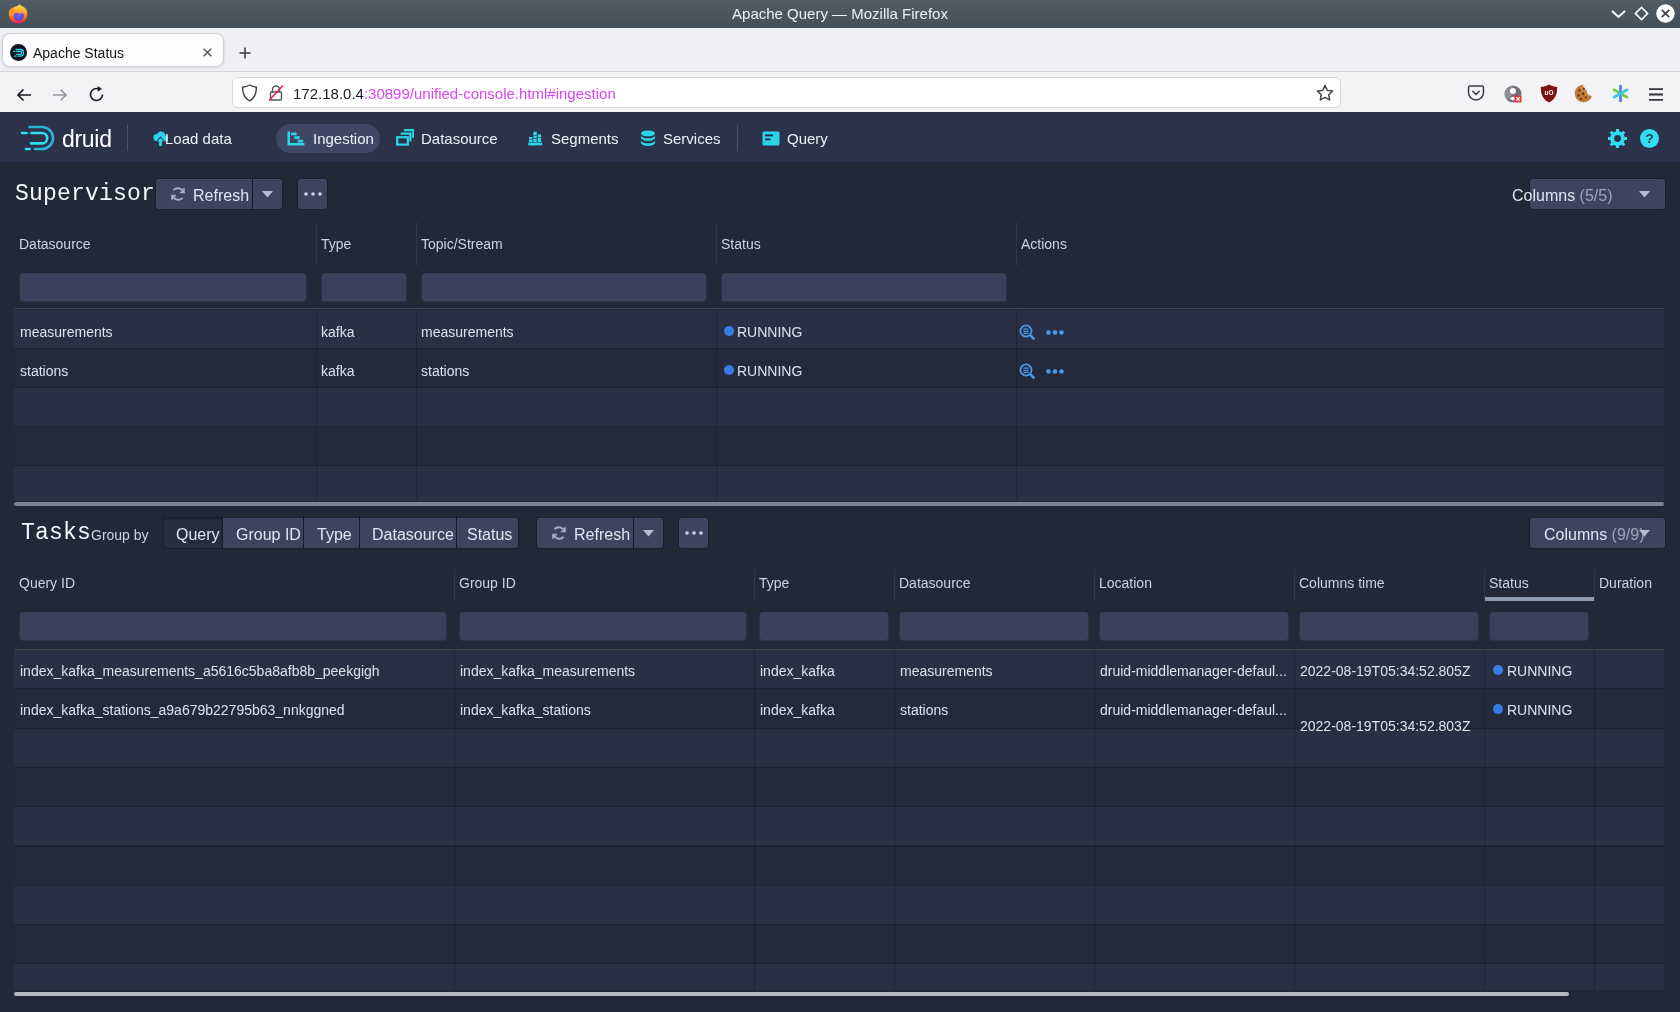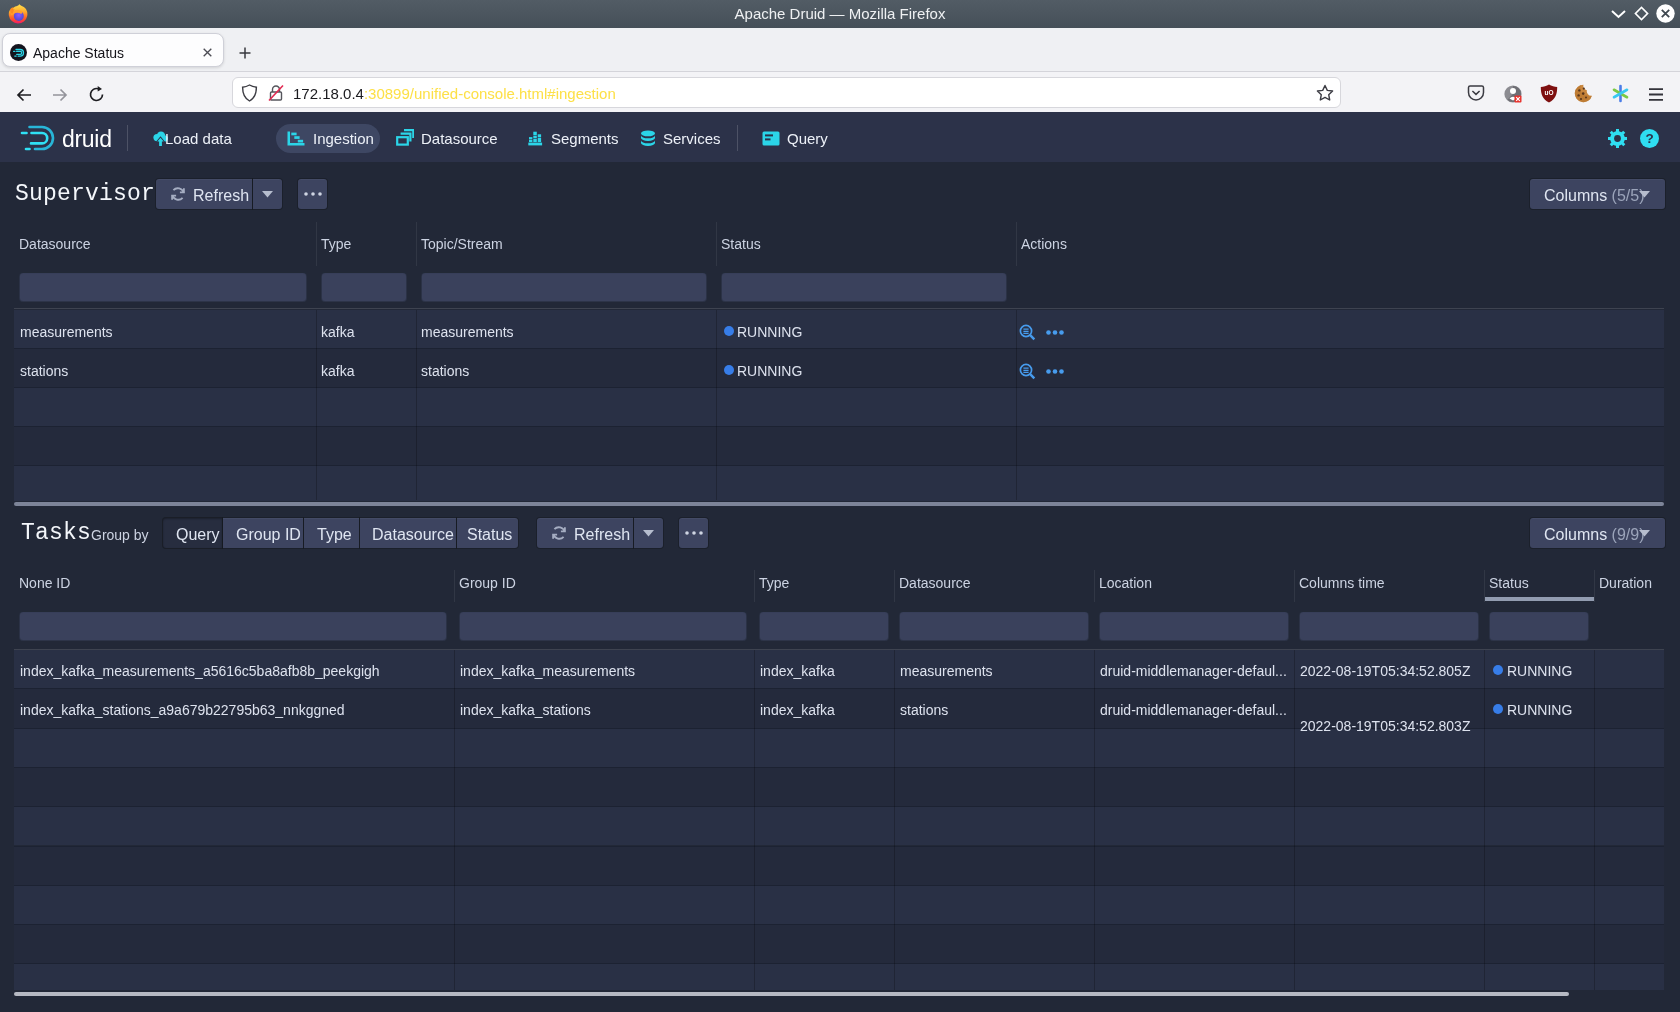--- a/index.html
+++ b/index.html
@@ -10,21 +10,21 @@
 
 #titlebar { left:0; top:0; width:1680px; height:28px; background:linear-gradient(#525c65,#454f58); }
 #fftitle { left:0; top:0; width:1680px; height:28px; line-height:28px; text-align:center; color:#eef0f2; font-size:15px; }
 #tabbar { left:0; top:28px; width:1680px; height:43px; background:#eff0f3; }
 #tab { left:2px; top:33px; width:222px; height:34px; background:#fdfdfe; border:1px solid #cfd0d8; border-radius:8px; box-shadow:0 1px 3px rgba(0,0,0,.12); }
 #tabtitle { left:33px; top:45px; font-size:14px; color:#15141a; }
 #toolbar { left:0; top:71px; width:1680px; height:41px; background:#f3f3f6; border-top:1px solid #d4d4da; }
 #urlbar { left:232px; top:77px; width:1109px; height:31px; background:#ffffff; border:1px solid #d7d7dc; border-radius:6px; }
 .urltext { top:85px; font-size:15px; }
 #urlmain { left:293px; color:#1b1b1f; }
-#urldim { color:#fde047; }
+#urldim { color:#d946ef; }
 
 
 #druidnav { left:0; top:112px; width:1680px; height:50px; background:#2c3249; }
 .navtext { font-size:15px; color:#edf1f8; top:130px; }
 #pill { left:276px; top:124px; width:104px; height:29px; border-radius:15px; background:#3e4763; }
 #logoword { left:62px; top:126px; font-size:23px; letter-spacing:-0.3px; color:#ffffff; }
 .navsep { width:1px; height:26px; top:125px; background:rgba(255,255,255,0.16); }
 
 
 .h2 { font-size:23px; font-weight:400; color:#f4f7fb; letter-spacing:0.2px;font-family:Liberation Mono, monospace; }
@@ -40,21 +40,21 @@
 .rowline { height:1px; background:#1c2232; }
 .vline { width:1px; background:rgba(0,0,0,0.22); }
 .vlineh { width:1px; background:rgba(255,255,255,0.07); }
 .dot { width:10px; height:10px; border-radius:50%; background:#377de8; }
 .scrollbar { height:4px; border-radius:2px; background:#8f96a8; }
 </style>
 </head>
 <body>
 
 <div id="titlebar" class="abs"></div>
-<div id="fftitle" class="abs">Apache Druid — Mozilla Firefox</div>
+<div id="fftitle" class="abs">Apache Query — Mozilla Firefox</div>
 <svg class="abs" style="left:8px;top:3px" width="21" height="22" viewBox="0 0 21 22">
   <defs>
     <linearGradient id="ffg" x1="0.5" y1="0" x2="0.5" y2="1">
       <stop offset="0%" stop-color="#ffe14d"></stop>
         <stop offset="40%" stop-color="#ffaa2c"></stop>
         <stop offset="78%" stop-color="#ff5226"></stop>
         <stop offset="100%" stop-color="#f5156c"></stop>
     </linearGradient>
     <radialGradient id="ffp" cx="50%" cy="40%" r="65%">
       <stop offset="0%" stop-color="#8d5bff"></stop>
@@ -236,21 +236,21 @@
 <svg class="abs" style="left:261px;top:190px" width="13" height="8" viewBox="0 0 13 8">
     <path d="M1 1 H12 L6.5 7.4 Z" fill="#b6bdce"></path>
   </svg>
 <div class="abs btn" style="left:298px;top:179px;width:29px;height:30px"></div>
 <svg class="abs" style="left:304px;top:192px" width="18" height="4" viewBox="0 0 18 4">
     <circle cx="2" cy="2" r="1.8" fill="#cfd5e2"></circle>
     <circle cx="9" cy="2" r="1.8" fill="#cfd5e2"></circle>
     <circle cx="16" cy="2" r="1.8" fill="#cfd5e2"></circle>
   </svg>
 <div class="abs btn" style="left:1530px;top:179px;width:135px;height:30px"></div>
-<span class="abs btntext" style="left:1544px;top:187px">Columns <span class="muted">(5/5)</span></span>
+<span class="abs btntext" style="left:1512px;top:187px">Columns <span class="muted">(5/5)</span></span>
 <svg class="abs" style="left:1638px;top:190px" width="13" height="8" viewBox="0 0 13 8">
     <path d="M1 1 H12 L6.5 7.4 Z" fill="#b6bdce"></path>
   </svg>
 
 <span class="abs hlabel" style="left:19px;top:236px">Datasource</span>
 <span class="abs hlabel" style="left:321px;top:236px">Type</span>
 <span class="abs hlabel" style="left:421px;top:236px">Topic/Stream</span>
 <span class="abs hlabel" style="left:721px;top:236px">Status</span>
 <span class="abs hlabel" style="left:1021px;top:236px">Actions</span>
 <div class="abs vlineh" style="left:316px;top:222px;height:44px"></div>
@@ -336,21 +336,21 @@
     <circle cx="2" cy="2" r="1.8" fill="#cfd5e2"></circle>
     <circle cx="9" cy="2" r="1.8" fill="#cfd5e2"></circle>
     <circle cx="16" cy="2" r="1.8" fill="#cfd5e2"></circle>
   </svg>
 <div class="abs btn" style="left:1530px;top:518px;width:135px;height:30px"></div>
 <span class="abs btntext" style="left:1544px;top:526px">Columns <span class="muted">(9/9)</span></span>
 <svg class="abs" style="left:1638px;top:529px" width="13" height="8" viewBox="0 0 13 8">
     <path d="M1 1 H12 L6.5 7.4 Z" fill="#b6bdce"></path>
   </svg>
 
-<span class="abs hlabel" style="left:19px;top:575px">None ID</span>
+<span class="abs hlabel" style="left:19px;top:575px">Query ID</span>
 <span class="abs hlabel" style="left:459px;top:575px">Group ID</span>
 <span class="abs hlabel" style="left:759px;top:575px">Type</span>
 <span class="abs hlabel" style="left:899px;top:575px">Datasource</span>
 <span class="abs hlabel" style="left:1099px;top:575px">Location</span>
 <span class="abs hlabel" style="left:1299px;top:575px">Columns time</span>
 <span class="abs hlabel" style="left:1489px;top:575px">Status</span>
 <span class="abs hlabel" style="left:1599px;top:575px">Duration</span>
 <div class="abs vlineh" style="left:454px;top:570px;height:32px"></div>
 <div class="abs vlineh" style="left:754px;top:570px;height:32px"></div>
 <div class="abs vlineh" style="left:894px;top:570px;height:32px"></div>

